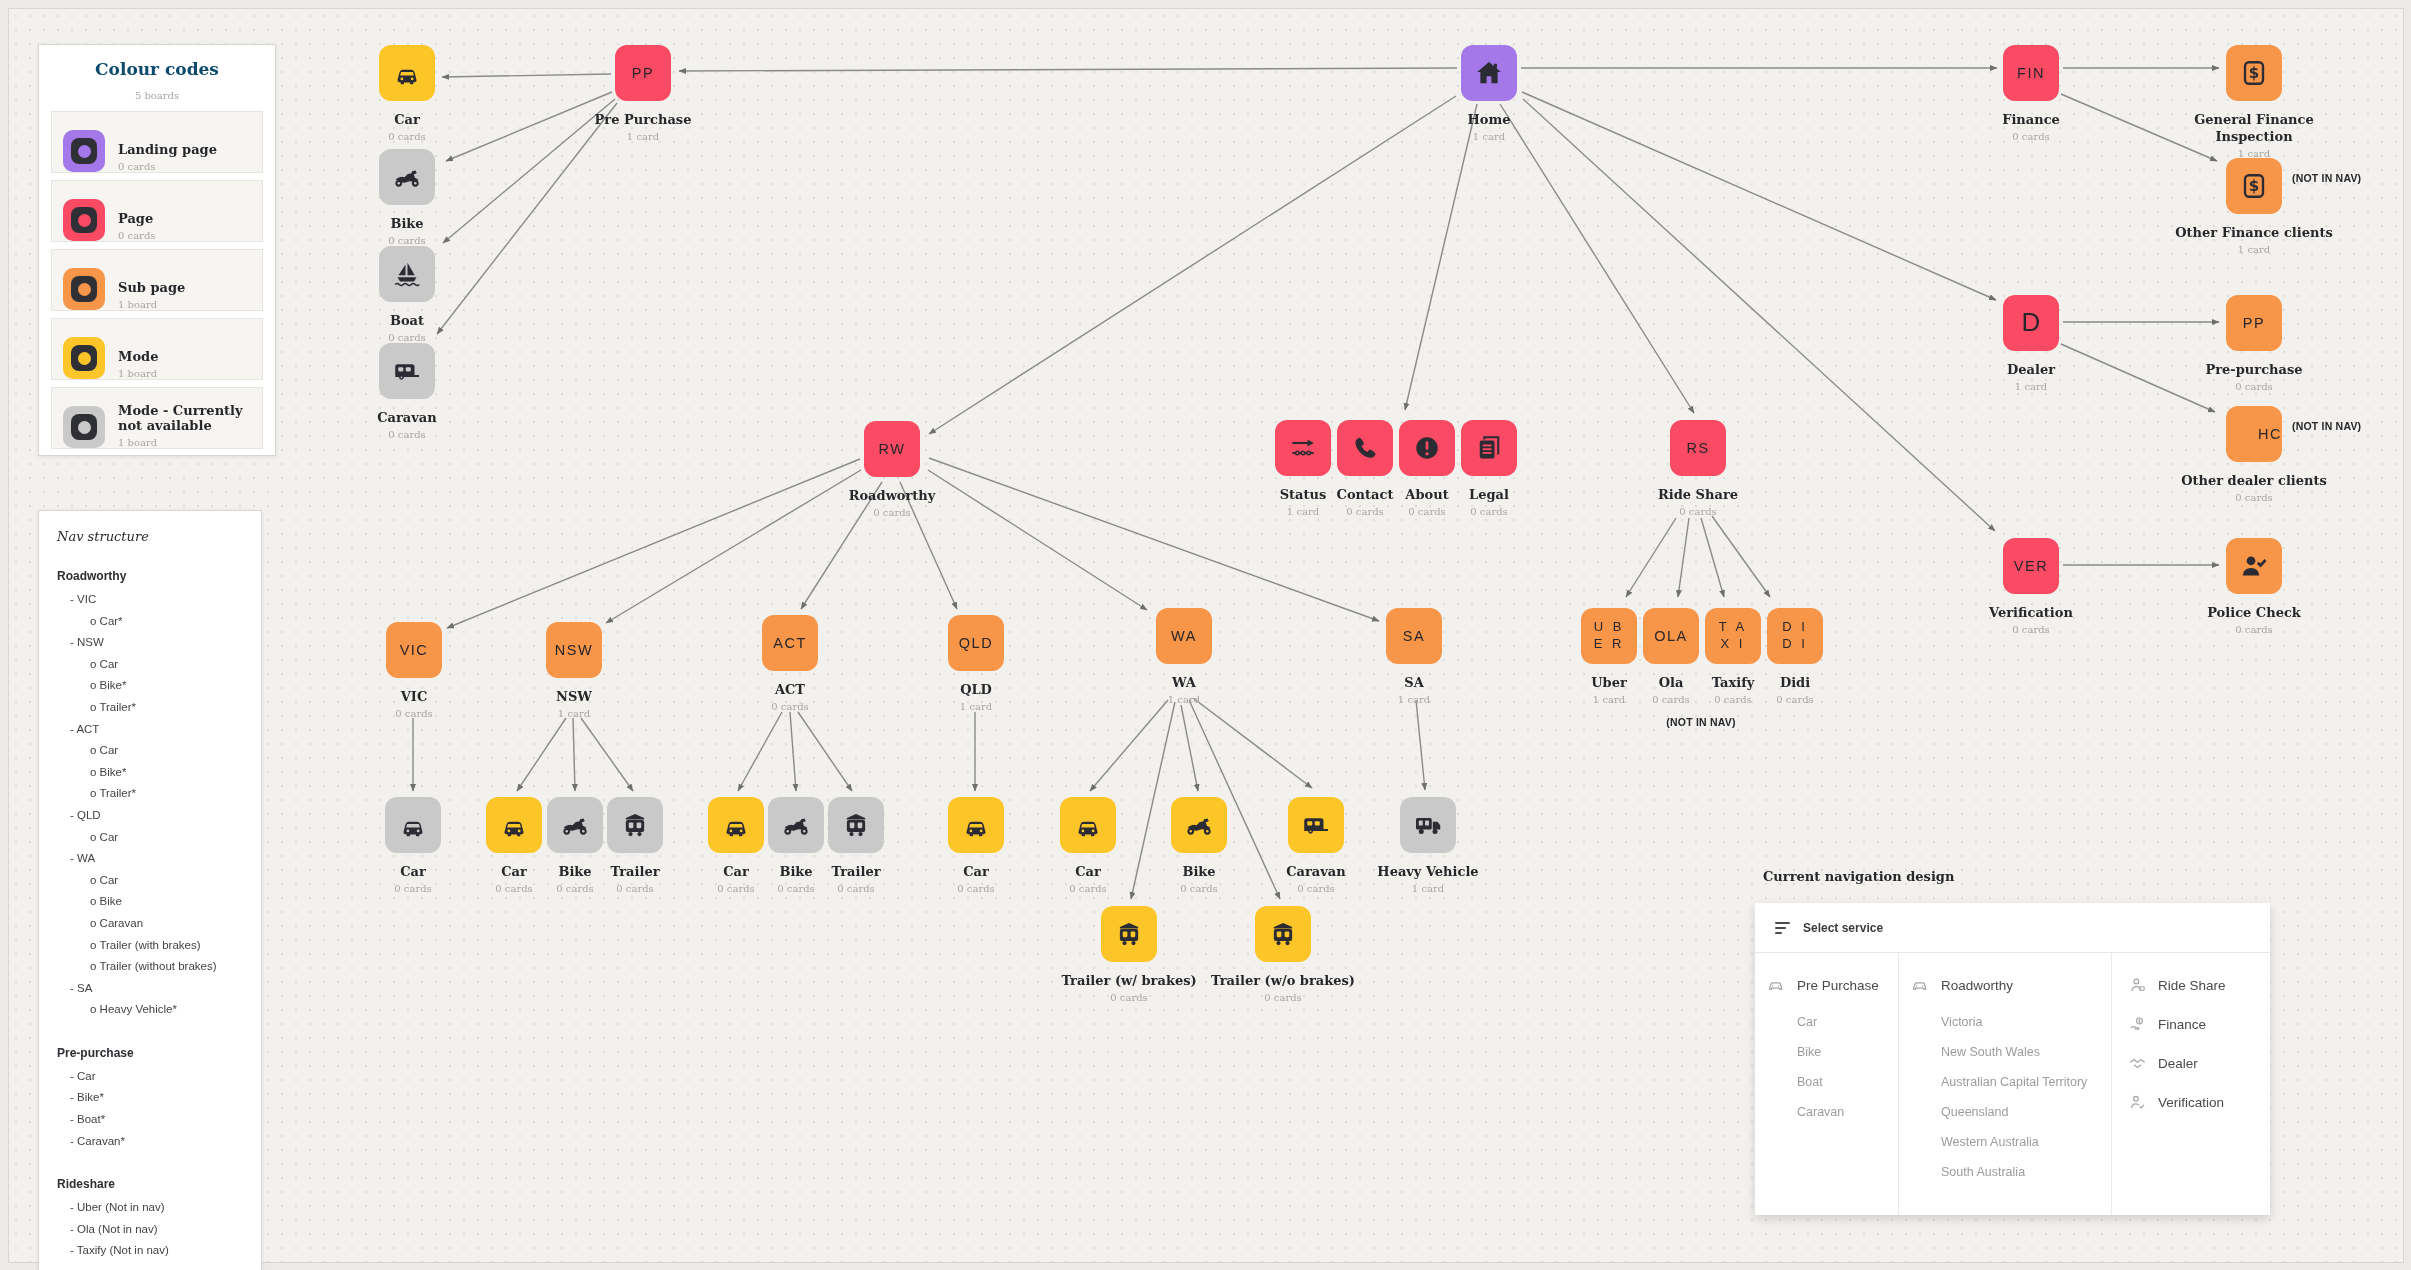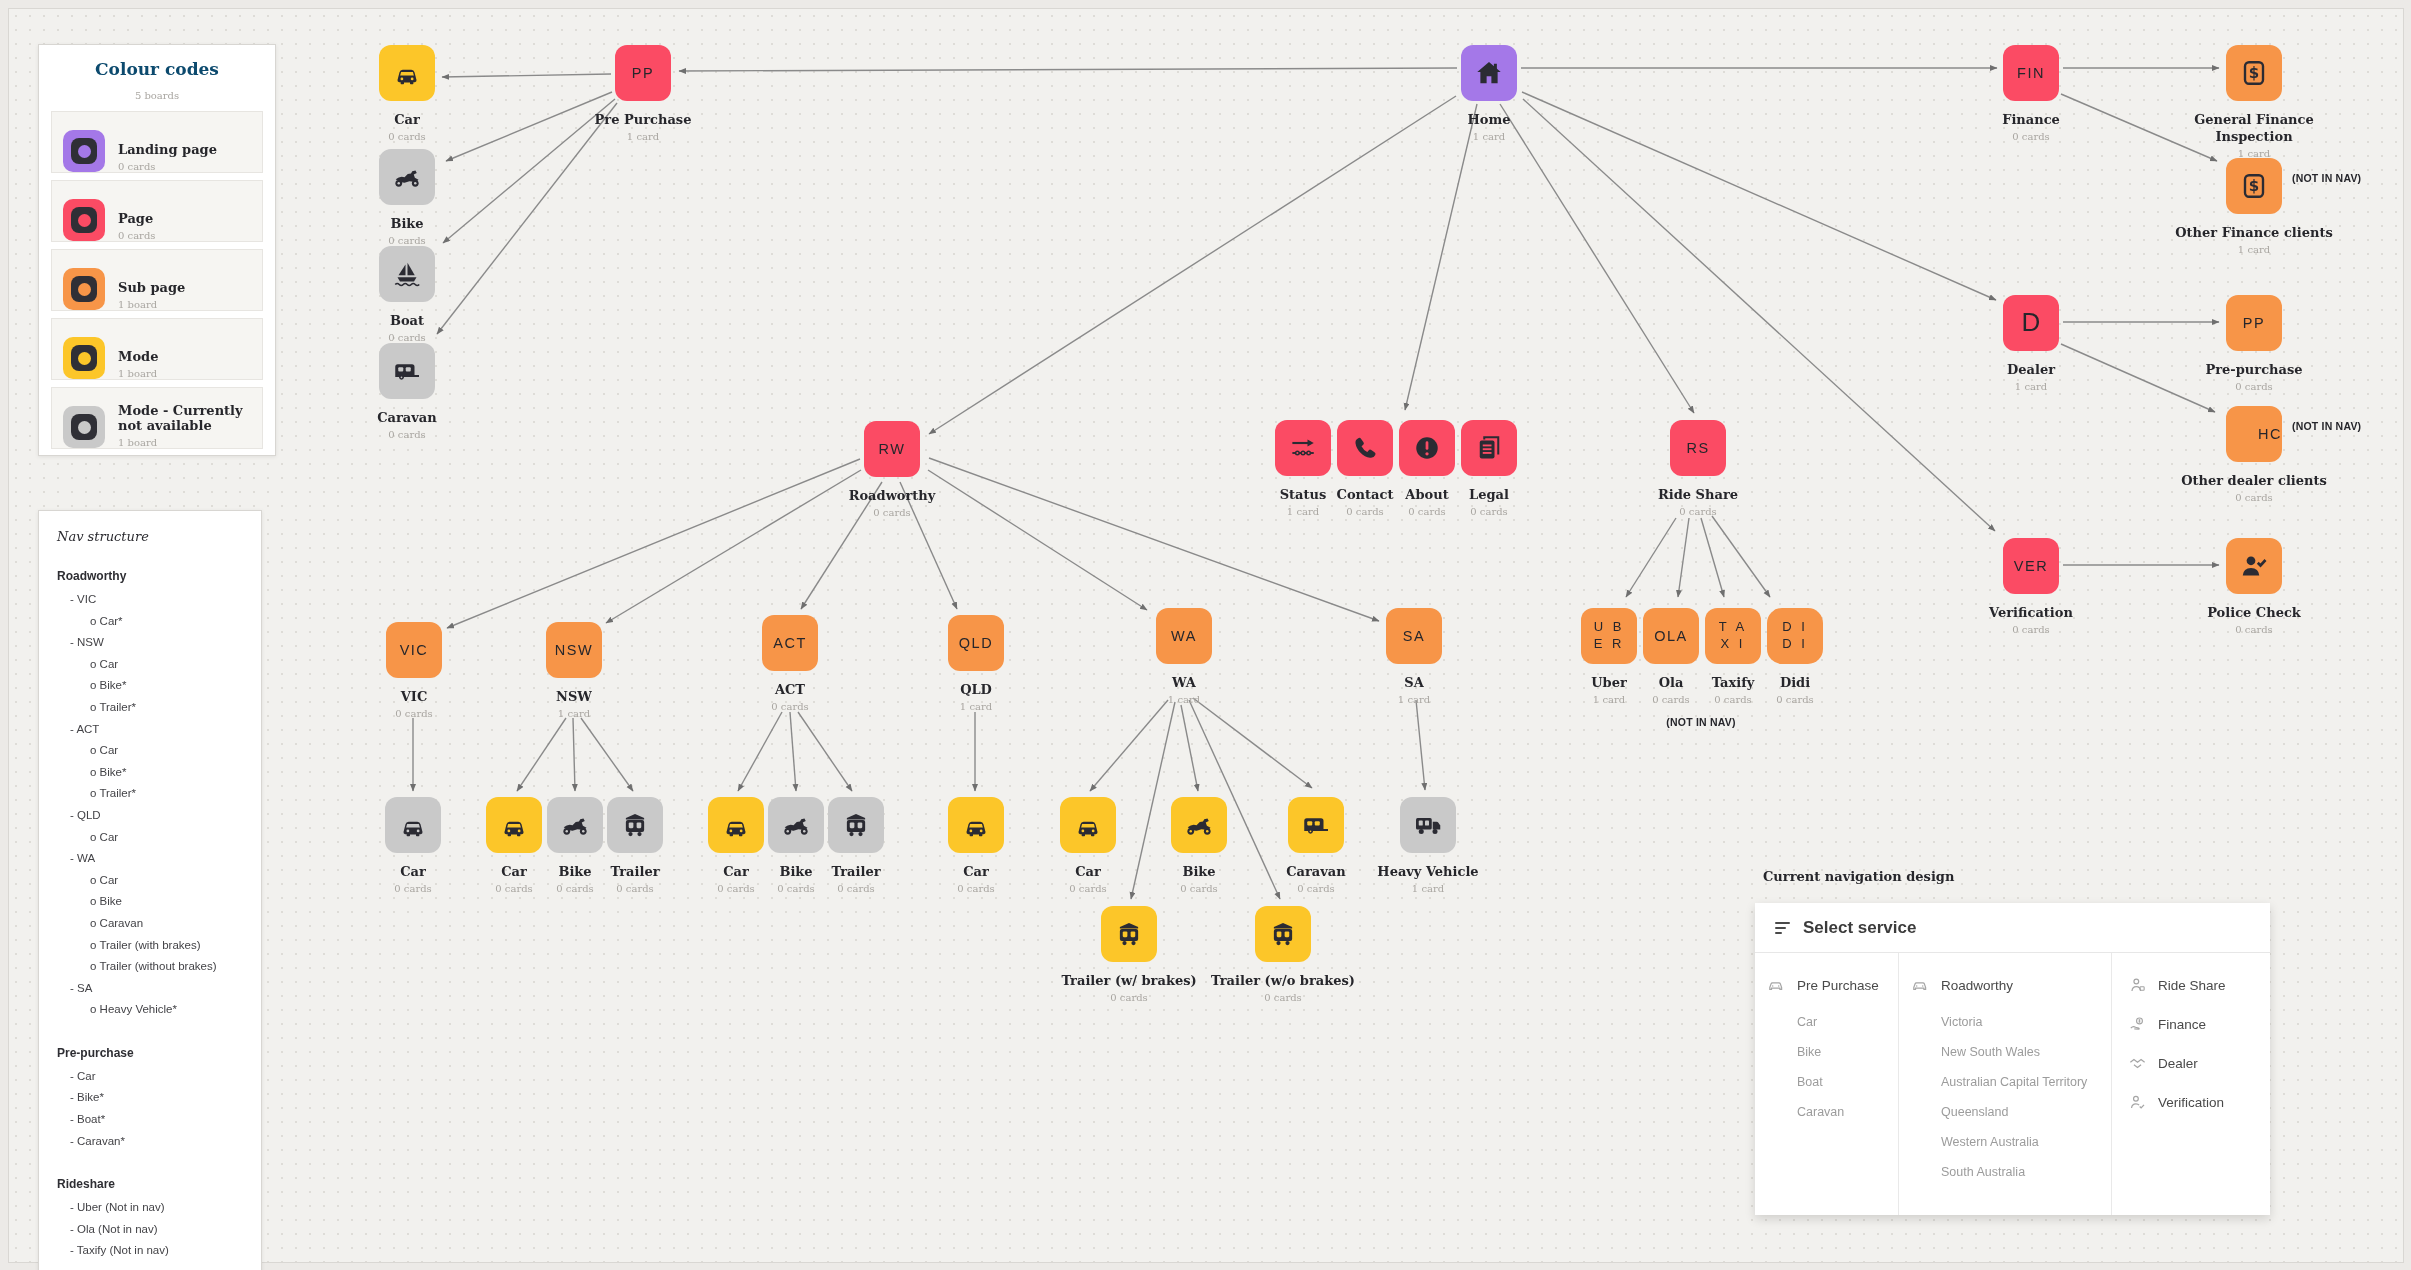--- a/index.html
+++ b/index.html
@@ -43,21 +43,21 @@
   .ncards{margin-top:2px;margin-left:-57px;width:170px;text-align:center;font-family:"DejaVu Serif",serif;font-size:10px;color:#a9a6a1}
   .nbadge{position:absolute;left:66px;top:14px;white-space:nowrap;font-size:10.5px;font-weight:bold;color:#26262b;letter-spacing:.2px}
   .float-note{position:absolute;font-size:10.5px;font-weight:bold;color:#26262b;letter-spacing:.2px;text-align:center;width:160px}
   
   .menu-heading{position:absolute;left:1763px;top:869px;font-family:"DejaVu Serif",serif;font-weight:bold;font-size:13px;color:#26262b}
   .menu-panel{position:absolute;left:1755px;top:903px;width:515px;height:312px;background:#fff;box-shadow:0 4px 10px rgba(0,0,0,.14);box-sizing:border-box}
   .menu-header{height:49px;border-bottom:1px solid #e7e7e7;display:flex;align-items:center;padding-left:20px;gap:13px}
   .burger{display:flex;flex-direction:column;gap:3px}
   .burger span{height:2px;background:#4a4a4a;border-radius:1px}
   .burger .b1{width:15px}.burger .b2{width:11px}.burger .b3{width:7px}
-  .menu-select-label{font-size:17px;font-weight:bold;color:#3c3c3c}
+  .menu-select-label{font-size:12px;font-weight:bold;color:#3c3c3c}
   .menu-body{display:flex;height:262px}
   .mcol{box-sizing:border-box;padding:23px 0 0 12px}
   .mcol.c1{width:143px}
   .mcol.c2{width:214px;border-left:1px solid #e9e9e9;border-right:1px solid #e9e9e9}
   .mcol.c3{flex:1;padding-left:16px}
   .mhead{display:flex;align-items:center;gap:11px;color:#4a4a4a;font-size:13.5px;margin-bottom:12px}
   .micon{width:19px;height:19px;flex:0 0 auto}
   .mitem{color:#9c9c9c;font-size:12.5px;line-height:30px;padding-left:30px;white-space:nowrap}
   .mlink{display:flex;align-items:center;gap:11px;color:#4a4a4a;font-size:13.5px;margin-bottom:20px}
   
@@ -505,21 +505,21 @@
     </div>
     <div class="node" style="left: 1705px; top: 608px;">
       <div class="sq" style="background: rgb(247, 149, 72); --hole: #f79548;">
         <div class="abbr two">T A
 X I</div>
       </div>
       <div class="nlabel">Taxify</div>
       <div class="ncards">0 cards</div>
     </div>
     <div class="node" style="left: 1767px; top: 608px;">
-      <div class="sq" style="background: rgb(247, 149, 72); border-radius: 15px; --hole: #f79548;">
+      <div class="sq" style="background: rgb(247, 149, 72); --hole: #f79548;">
         <div class="abbr two">D I
 D I</div>
       </div>
       <div class="nlabel">Didi</div>
       <div class="ncards">0 cards</div>
     </div>
     <div class="node" style="left: 386px; top: 622px;">
       <div class="sq" style="background: rgb(247, 149, 72); --hole: #f79548;">
         <div class="abbr">VIC</div>
       </div>

